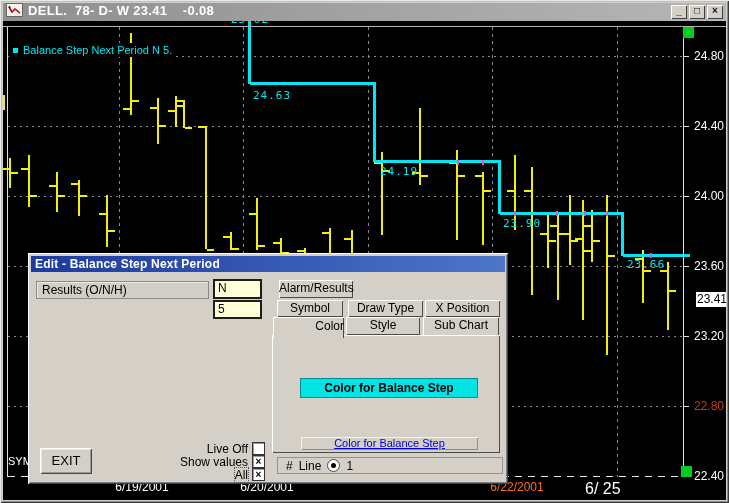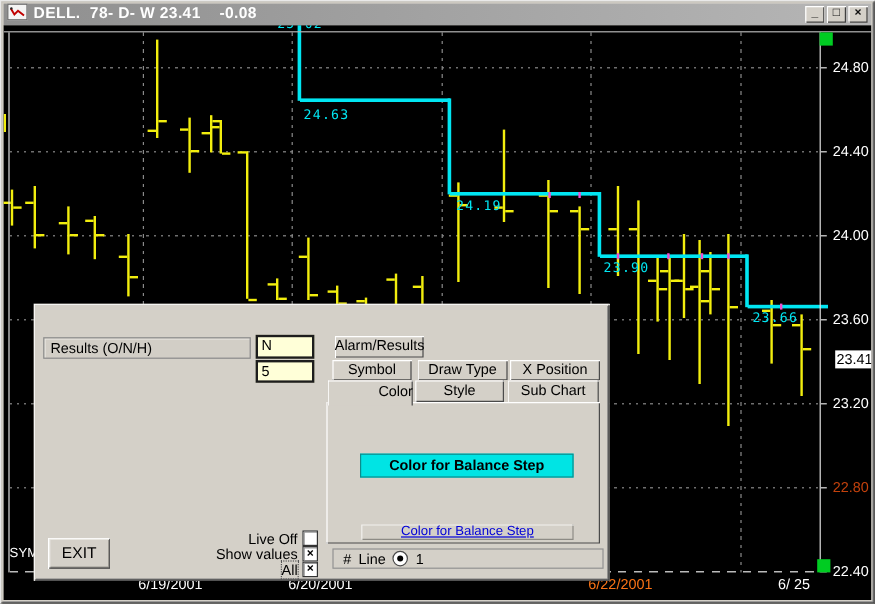--- a/index.html
+++ b/index.html
@@ -248,43 +248,50 @@
         <div style="position: absolute; left: 694px; top: 329px; color: rgb(255, 255, 255); font-size: 12px;">23.20</div>
         <div style="position: absolute; left: 684px; top: 406px; width: 5px; height: 1px; background: rgb(224, 224, 224);"></div>
         <div style="position: absolute; left: 694px; top: 399px; color: #c2410c; font-size: 12px;">22.80</div>
         <div style="position: absolute; left: 684px; top: 476px; width: 5px; height: 1px; background: rgb(224, 224, 224);"></div>
         <div style="position: absolute; left: 694px; top: 469px; color: rgb(255, 255, 255); font-size: 12px;">22.40</div>
         <div style="position: absolute; left: 696px; top: 292px; width: 32px; height: 15px; background: rgb(255, 255, 255); color: rgb(0, 0, 0); font-size: 12px; text-align: center; line-height: 15px;">23.41</div>
         <div style="position: absolute; left: 97px; top: 480px; width: 90px; text-align: center; color: rgb(255, 255, 255); font-size: 12px;">6/19/2001</div>
         <div style="position: absolute; left: 222px; top: 480px; width: 90px; text-align: center; color: rgb(255, 255, 255); font-size: 12px;">6/20/2001</div>
         <div style="position: absolute; left: 343px; top: 480px; width: 90px; text-align: right; color: rgb(255, 255, 255); font-size: 12px; margin-top: 30px;">6/21/2001</div>
         <div style="position: absolute; left: 472px; top: 480px; width: 90px; text-align: center; color: #f97316; font-size: 12px;">6/22/2001</div>
-        <div style="position: absolute; left: 585px; top: 480px; width: 90px; text-align: right; color: rgb(255, 255, 255); font-size: 12px;">6/ 25</div>
+        <div style="position: absolute; left: 585px; top: 480px; width: 90px; text-align: left; color: rgb(255, 255, 255); font-size: 16px;">6/ 25</div>
         <div style="position: absolute; left: 683px; top: 27px; width: 11px; height: 11px; background: rgb(0, 204, 34);"></div>
         <div style="position: absolute; left: 681px; top: 466px; width: 11px; height: 11px; background: rgb(0, 204, 34);"></div>
+        <div style="position: absolute; left: 9px; top: 43px; background: rgb(0, 0, 0); padding: 1px 4px; color: rgb(0, 230, 242); font: 11px &quot;Liberation Sans&quot;, sans-serif; display: flex; align-items: center; gap: 5px;">
+          <span style="width: 5px; height: 5px; background: rgb(0, 230, 242); display: inline-block;"></span>
+          <span>Balance Step Next Period N 5.</span>
+        </div>
         <div style="position: absolute; left: 8px; top: 455px; color: rgb(255, 255, 255); font-size: 11px;">SYM</div>
       </div>
   </div>
 
   <div class="titlebar">
     <span class="title-icon">
       <svg width="13" height="10" viewBox="0 0 13 10">
         <polyline points="1,2 4,7 7,4 12,8" fill="none" stroke="#c00000" stroke-width="1.6"></polyline>
         <circle cx="1.5" cy="2" r="1" fill="#222"></circle>
       </svg>
     </span>
     <span class="title-text">DELL.  78- D- W 23.41    -0.08</span>
     <span class="winbtns">
       <span class="winbtn">_</span>
       <span class="winbtn">□</span>
       <span class="winbtn">×</span>
     </span>
   </div>
 
   <div class="dialog">
+    <div class="dlg-title">
+      <span>Edit - Balance Step Next Period</span>
+    </div>
 
     <div class="field-label" style="left:8px;top:28px;width:173px;height:18px;">Results (O/N/H)</div>
     <div class="yellow-input" style="left:185px;top:26px;width:49px;height:20px;">N</div>
 
     <div class="yellow-input" style="left:185px;top:47px;width:49px;height:19px;">5</div>
 
     <div class="tab" style="left:251px;top:27px;width:74px;height:18px;">Alarm/Results</div>
     <div class="tab" style="left:249px;top:47px;width:66px;height:17px;">Symbol</div>
     <div class="tab" style="left:320px;top:47px;width:75px;height:17px;">Draw Type</div>
     <div class="tab" style="left:397px;top:47px;width:75px;height:17px;">X Position</div>

